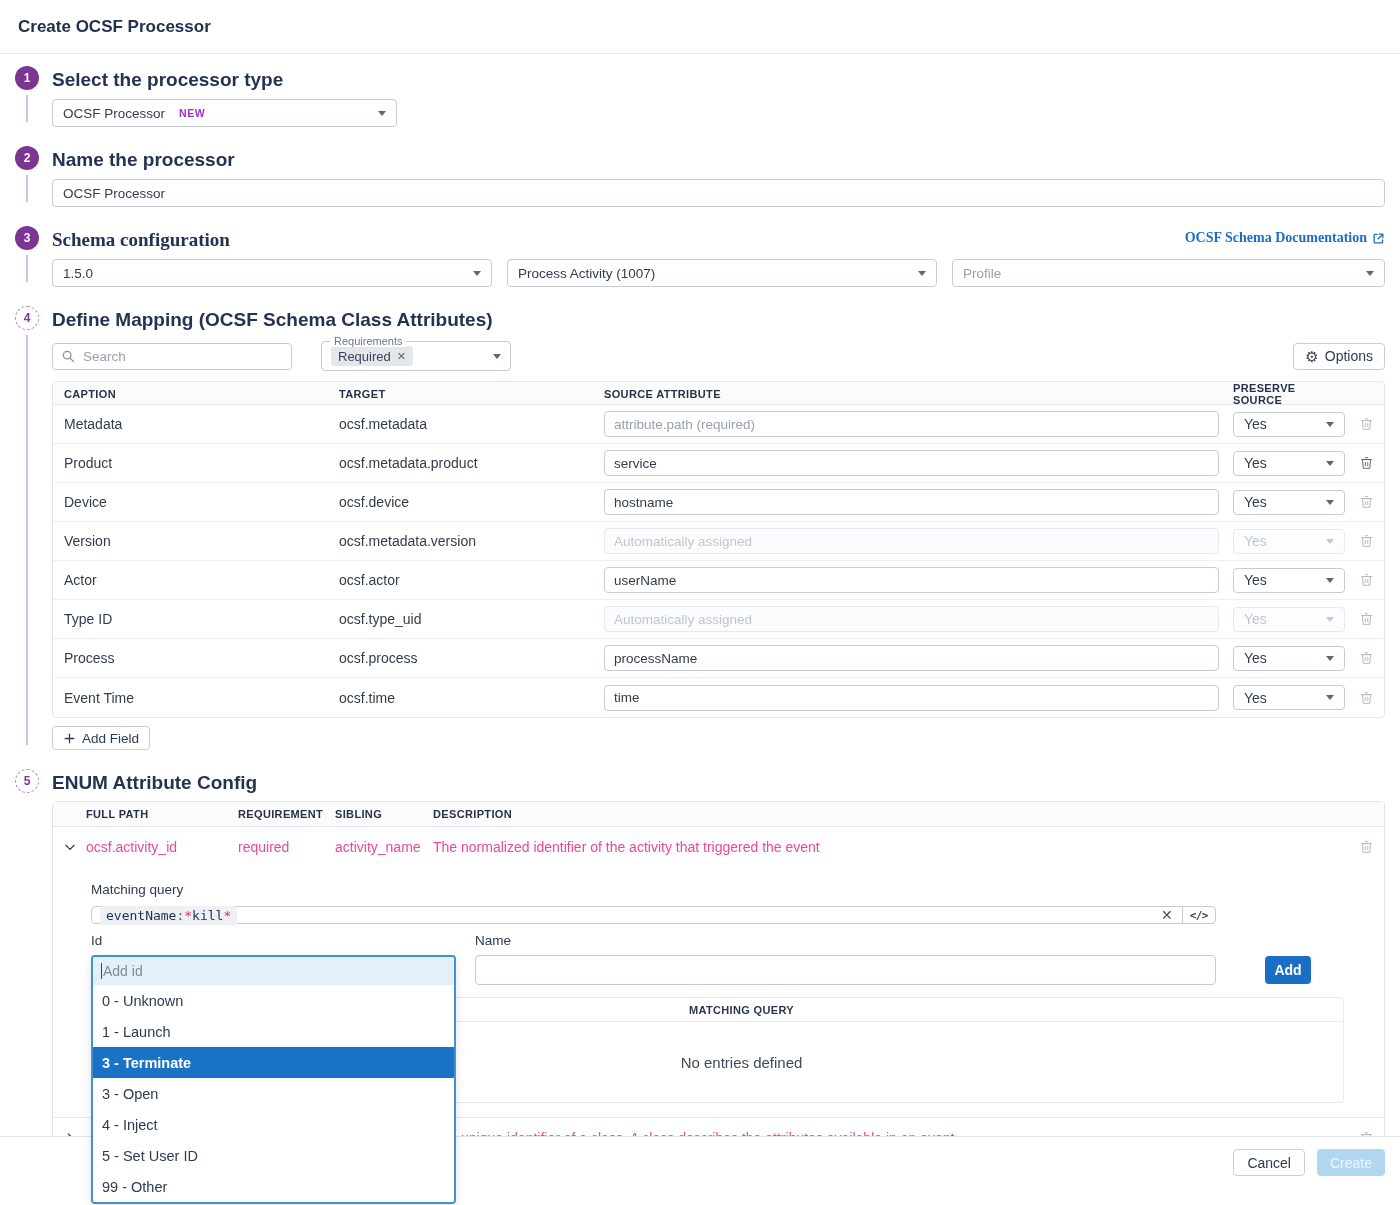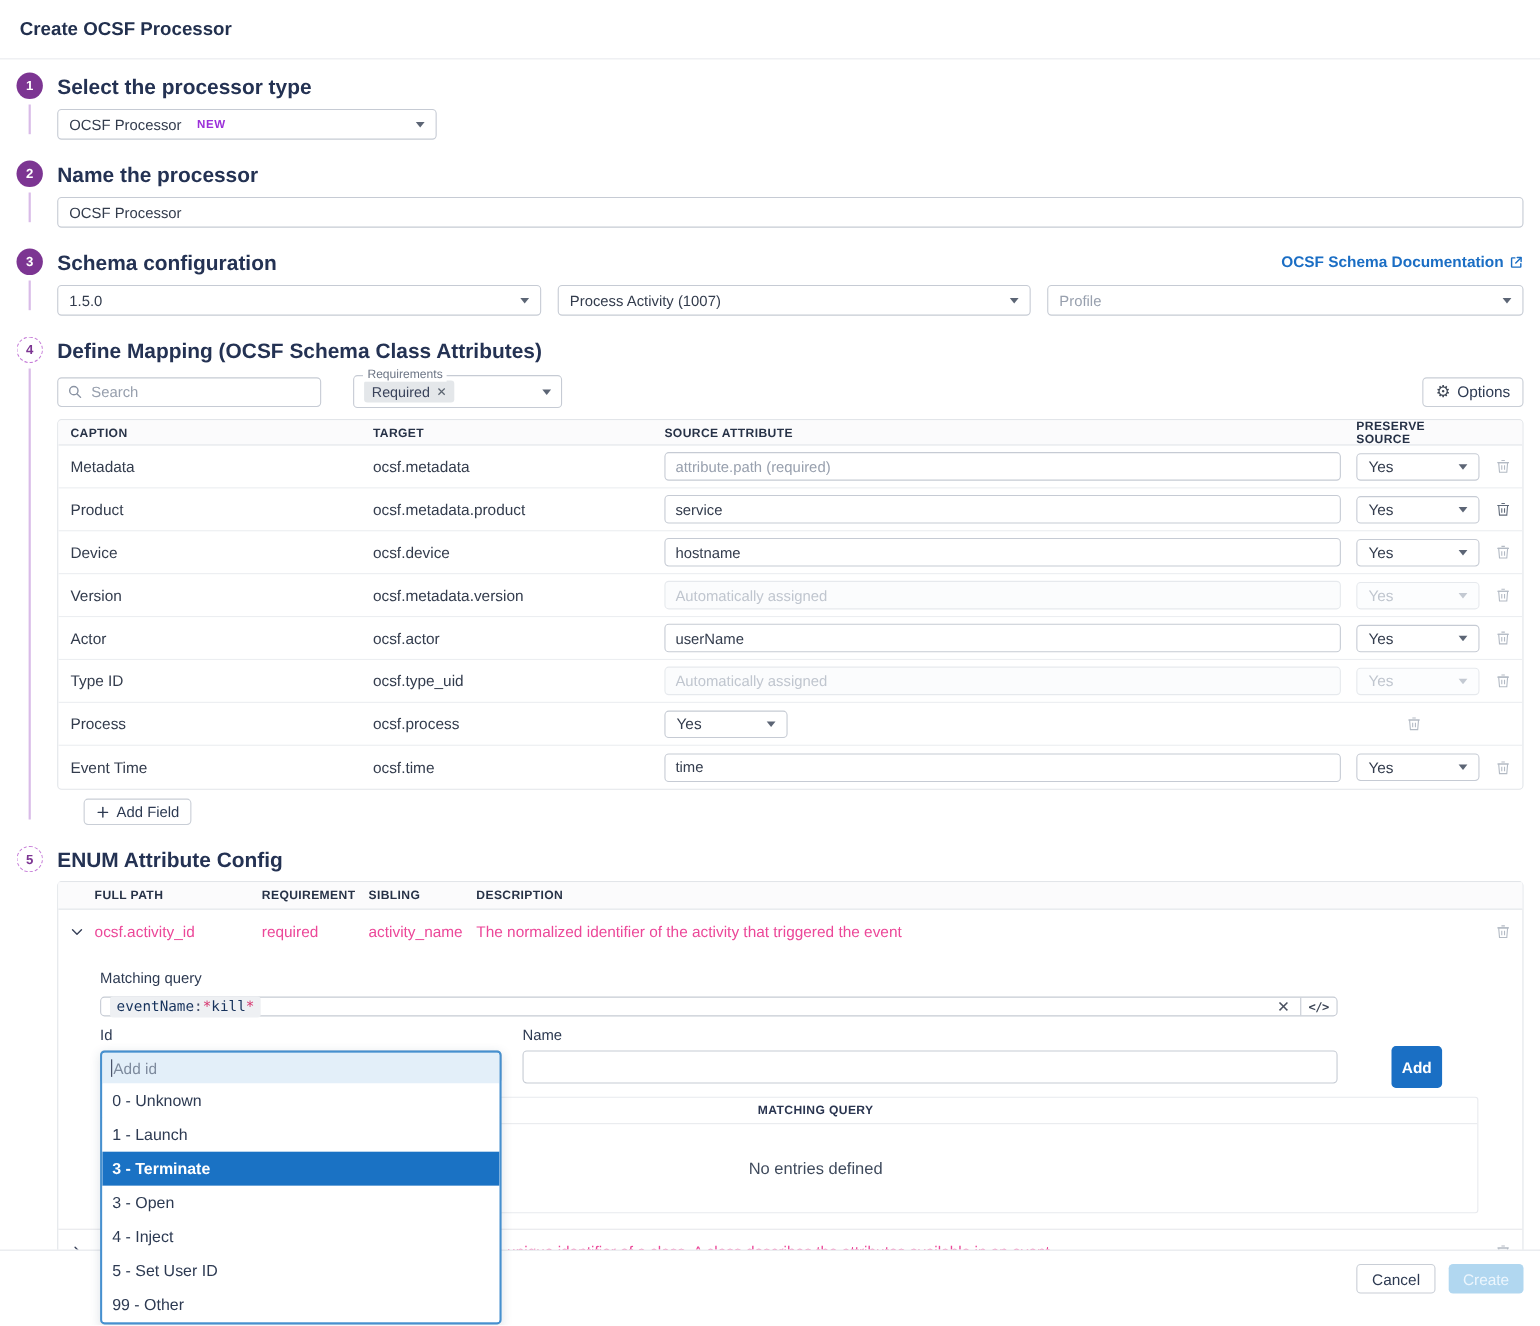--- a/index.html
+++ b/index.html
@@ -32,21 +32,21 @@
   .caret.dim { border-top-color:#c3c9d2; }
   input.tx { height:28px; width:100%; border:1px solid #c6cbd4; border-radius:4px; padding:0 10px;
              font-size:13.5px; color:#333c4d; font-family:inherit; outline:none; background:#fff; }
   input.tx::placeholder { color:#98a0ae; }
   .new { font-size:10.5px; font-weight:700; letter-spacing:.6px; color:#9b30d9; margin-left:14px; }
 
   .w345 { width:345px; }
   .row3 { display:flex; gap:15px; }
   .row3 .select { flex-shrink:0; }
 
-  .h3row { display:flex; align-items:flex-start; justify-content:space-between; }
+  .h3row { display:flex; align-items:flex-start; justify-content:space-between;font-family:Liberation Serif, serif; }
   .doclink { display:flex; align-items:center; gap:5px; color:#1b6ec4; font-size:14px; font-weight:600;
              margin-top:3px; cursor:pointer; }
 
   
   .ctrls { display:flex; align-items:center; margin-bottom:8px; position:relative; height:34px; }
   .search { position:relative; width:240px; }
   .search input { height:27px; padding-left:30px; }
   .search svg { position:absolute; left:9px; top:6px; }
   .fieldset { position:relative; margin-left:29px; width:190px; height:30px; border:1px solid #c6cbd4;
               border-radius:4px; display:flex; align-items:center; padding:0 9px; }
@@ -70,21 +70,21 @@
   .mrow:last-child { border-bottom:none; }
   .mrow > div { padding-left:11px; }
   .src input.tx { height:26px; width:615px; font-size:13.5px; padding:0 9px; }
   .src input.dis { background:#fbfcfd; border-color:#e6e9ed; }
   .src input.dis::placeholder { color:#c0c6cf; }
   .psel { width:112px; height:25px; border:1px solid #c6cbd4; border-radius:4px; display:flex; align-items:center;
           padding:0 10px; font-size:14px; color:#333c4d; background:#fff; }
   .psel.dis { border-color:#e6e9ed; color:#c0c6cf; background:#fcfdfe; }
   .trash { color:#b3bac4; display:flex; justify-content:center; cursor:pointer; padding-left:0 !important; }
   .trash.dark { color:#616b7a; }
-  .addfield { height:24px; padding:0 10px; margin-top:8px;margin-left:24px; }
+  .addfield { height:24px; padding:0 10px; margin-top:8px; }
 
   
   .etable { border:1px solid #e2e5e9; border-radius:4px; }
   .egrid { display:grid; grid-template-columns:33px 152px 97px 98px 1fr 36px; align-items:center; }
   .ehead { height:25px; background:#fbfbfc; border-bottom:1px solid #e2e5e9; font-size:11px; font-weight:700;
            letter-spacing:.35px; color:#273247; }
   .erow { height:39px; font-size:14px; color:#ec4899; }
   .erow2 { border-top:1px solid #e6e8ec; height:40px; }
   .chev { display:flex; justify-content:center; color:#39425a; cursor:pointer; }
 
@@ -99,21 +99,21 @@
   .qtoken .col { color:#44506a; }
   .qclear { margin-left:auto; padding:0 9px; font-size:14px; color:#4a5160; cursor:pointer; }
   .qcode { height:100%; border-left:1px solid #c6cbd4; display:flex; align-items:center; padding:0 7px;
            font-family:"DejaVu Sans Mono",monospace; font-size:11px; font-weight:700; color:#3c4556;
            letter-spacing:-.5px; cursor:pointer; }
   .lblrow { display:flex; font-size:13.5px; color:#2d3a52; height:16px; margin-bottom:6px; }
   .lblrow .l1 { width:384px; }
   .inrow { display:flex; align-items:center; position:relative; height:30px; }
   .idbox { width:365px; height:30px; }
   .namebox { width:741px; height:30px; margin-left:19px; }
-  .addbtn { margin-left:49px; width:46px; height:38px; border:none; border-radius:4px; background:#1a6fc4;
+  .addbtn { margin-left:49px; width:46px; height:28px; border:none; border-radius:4px; background:#1a6fc4;
             color:#fff; font-size:14px; font-weight:600; font-family:inherit; cursor:pointer; }
 
   
   .entries { margin-top:12px; width:1253px; border:1px solid #e8eaee; border-radius:3px; }
   .entries .eh { height:24px; border-bottom:1px solid #e8eaee; display:flex; align-items:center; justify-content:center;
                  padding-left:48px; font-size:11px; font-weight:700; letter-spacing:.35px; color:#2a3550; }
   .entries .eb { height:80px; display:flex; align-items:center; justify-content:center; padding-left:48px;
                  font-size:15px; color:#3f4a5c; }
 
   
@@ -373,20 +373,21 @@
                   <path d="M5.5 6.5l1.2 14h10.6l1.2-14z"></path>
                   <path d="M10 10.5v6.5"></path>
                   <path d="M14 10.5v6.5"></path>
                 </svg>
               </div>
           </div>
 
           <div class="mgrid mrow">
             <div>Process</div>
             <div>ocsf.process</div>
+            <div class="src"><input class="tx" type="text" value="processName" style=""></div>
             <div>
                 <div class="psel">
                   <span>Yes</span>
                   <span class="caret"></span>
                 </div>
               </div>
             <div class="trash">
                 <svg width="15" height="16" viewBox="0 0 24 24" fill="none" stroke="currentColor" stroke-width="1.6">
                   <path d="M3.5 6.5h17"></path>
                   <path d="M9.5 3.5h5"></path>

